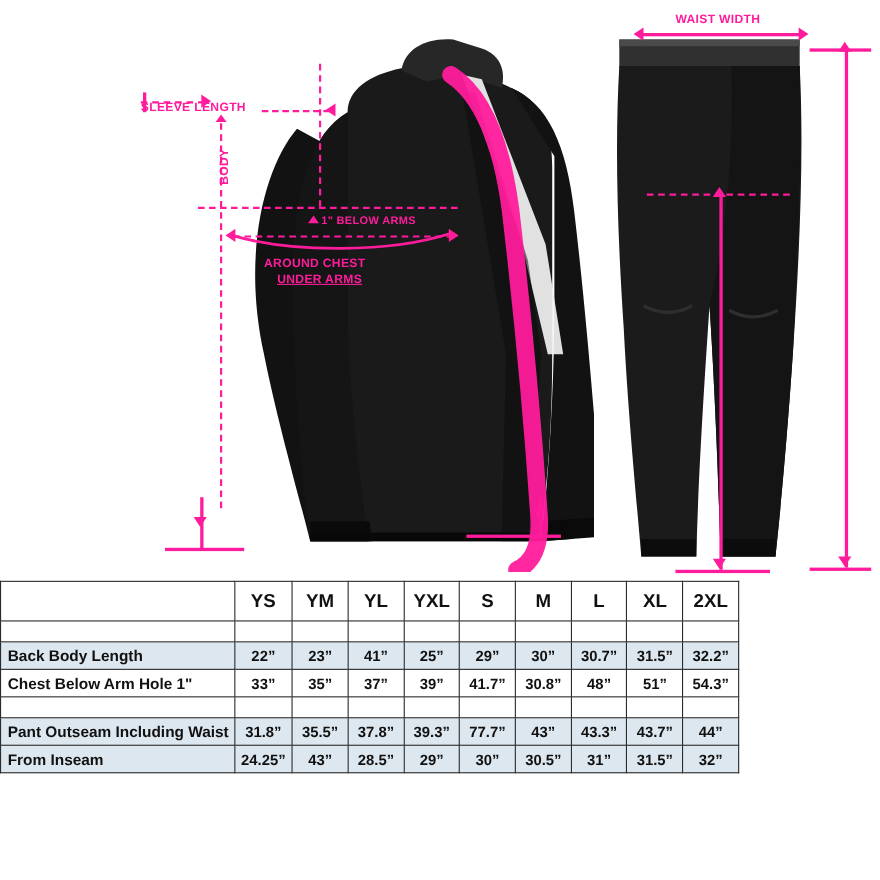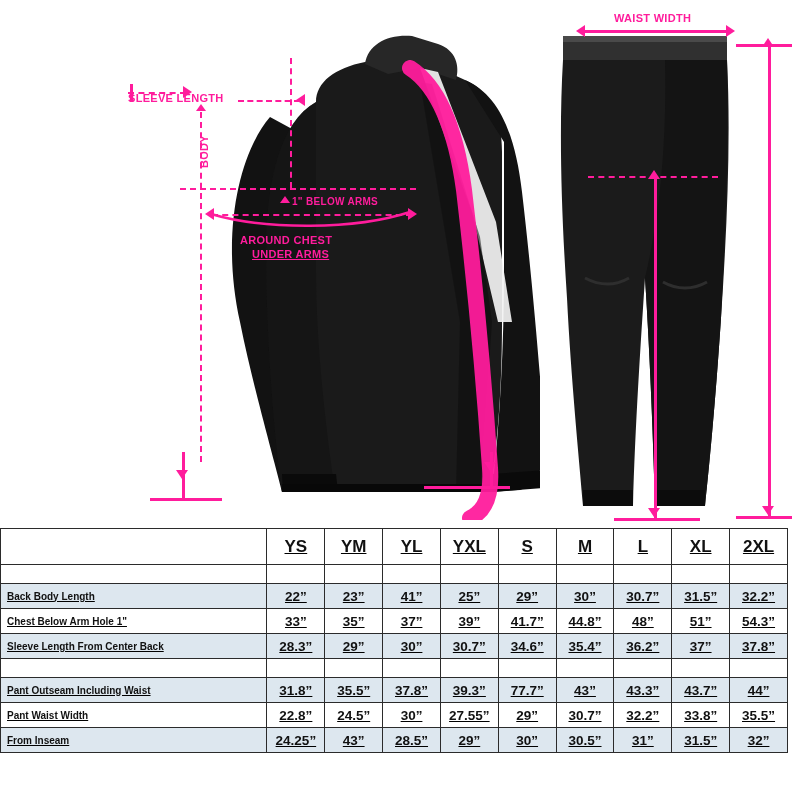--- a/index.html
+++ b/index.html
@@ -111,40 +111,39 @@
   .arrow-down { border-left: 6px solid transparent; border-right: 6px solid transparent; border-top: 9px solid #ff1c9c; }
   .arrow-left { border-top: 6px solid transparent; border-bottom: 6px solid transparent; border-right: 9px solid #ff1c9c; }
   .arrow-right { border-top: 6px solid transparent; border-bottom: 6px solid transparent; border-left: 9px solid #ff1c9c; }
   .arrow-up.sm, .arrow-down.sm { border-left-width: 5px; border-right-width: 5px; }
   .arrow-up.sm { border-bottom-width: 7px; }
 
   
   #size-table {
     position: absolute;
     left: 0; top: 528px;
-    width: 788px;
+    width: 672px;
     border-collapse: collapse;
     font-family: "Liberation Sans", sans-serif;
-    text-decoration: underline;
   }
   #size-table td, #size-table th {
     border: 1px solid #2b2b2b;
     font-size: 13.5px;
     font-weight: bold;
     color: #111111;
     padding: 0;
     height: 25px;
     text-align: center;
     vertical-align: middle;
   }
   #size-table .rowlabel {
     text-align: left;
     padding-left: 6px;
     width: 258px;
-    font-size: 10px;
+    font-size: 14px;
   }
   #size-table thead th {
     height: 36px;
     font-size: 17px;
     background: #ffffff;
   }
   #size-table thead th.corner { background: #ffffff; }
   #size-table tr.alt td { background: #dde7ef; }
   #size-table tr.plain td { background: #ffffff; }
   #size-table tr.spacer td { height: 19px; background: #ffffff; }
@@ -318,38 +317,26 @@
         <td>32.2”</td>
       </tr>
 
       <tr class="plain">
         <td class="rowlabel">Chest Below Arm Hole 1"</td>
         <td>33”</td>
         <td>35”</td>
         <td>37”</td>
         <td>39”</td>
         <td>41.7”</td>
-        <td>44.8”</td>
+        <td>30.8”</td>
         <td>48”</td>
         <td>51”</td>
         <td>54.3”</td>
       </tr>
 
-      <tr class="alt">
-        <td class="rowlabel">Sleeve Length From Center Back</td>
-        <td>28.3”</td>
-        <td>29”</td>
-        <td>30”</td>
-        <td>30.7”</td>
-        <td>34.6”</td>
-        <td>35.4”</td>
-        <td>36.2”</td>
-        <td>37”</td>
-        <td>37.8”</td>
-      </tr>
 
       <tr class="plain spacer">
         <td></td>
         <td></td>
           <td></td>
           <td></td>
         <td></td>
           <td></td>
           <td></td>
         <td></td>
@@ -363,32 +350,20 @@
         <td>35.5”</td>
         <td>37.8”</td>
         <td>39.3”</td>
         <td>77.7”</td>
         <td>43”</td>
         <td>43.3”</td>
         <td>43.7”</td>
         <td>44”</td>
       </tr>
 
-      <tr class="plain">
-        <td class="rowlabel">Pant Waist Width</td>
-        <td>22.8”</td>
-        <td>24.5”</td>
-        <td>30”</td>
-        <td>27.55”</td>
-        <td>29”</td>
-        <td>30.7”</td>
-        <td>32.2”</td>
-        <td>33.8”</td>
-        <td>35.5”</td>
-      </tr>
 
       <tr class="alt">
         <td class="rowlabel">From Inseam</td>
         <td>24.25”</td>
         <td>43”</td>
         <td>28.5”</td>
         <td>29”</td>
         <td>30”</td>
         <td>30.5”</td>
         <td>31”</td>

